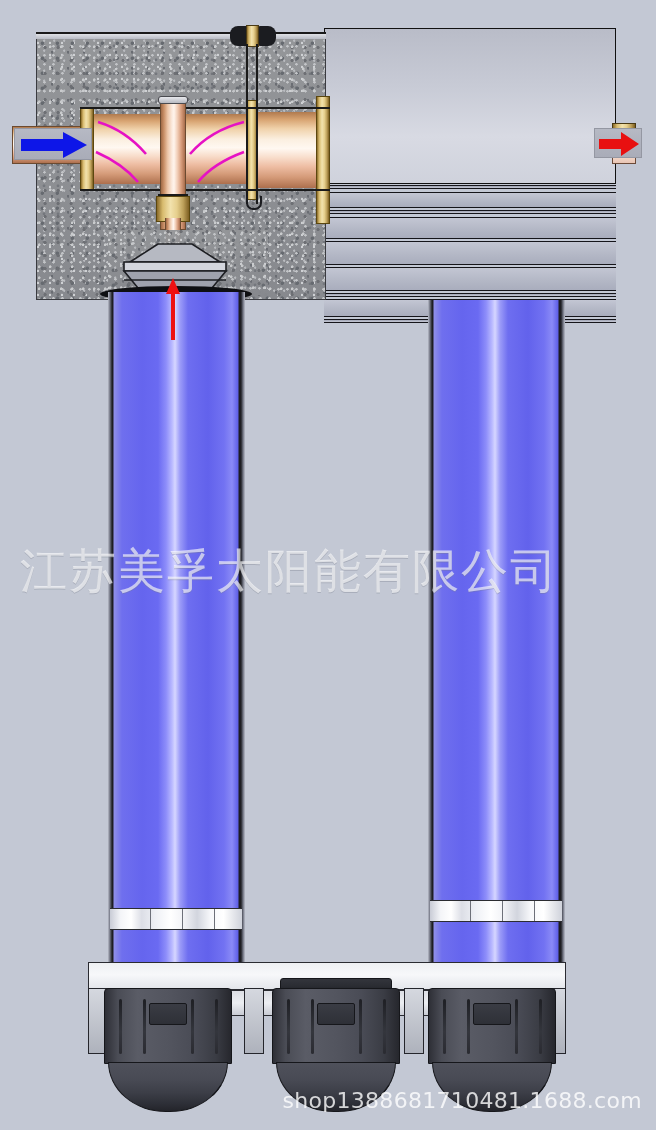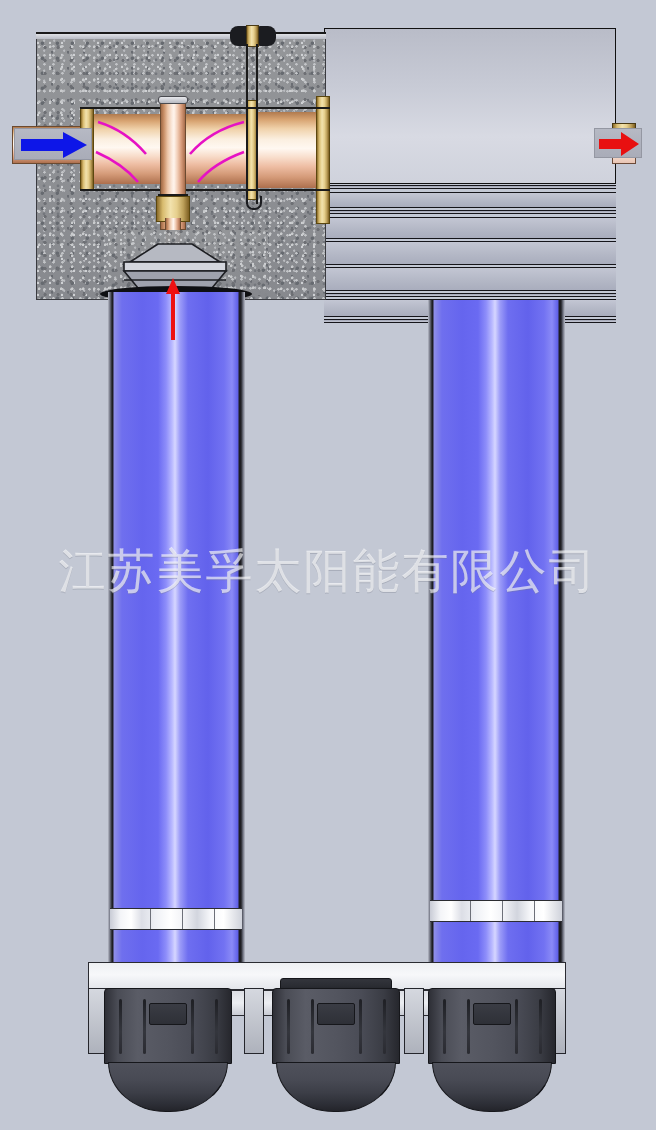--- a/index.html
+++ b/index.html
@@ -115,21 +115,21 @@
   .rail-low{background:linear-gradient(180deg,#dcdee4 0%,#eceef2 50%,#c9ccd4 100%);
             border:1px solid #2a2b31;box-sizing:border-box;}
   .rail-bracket{background:linear-gradient(180deg,#d5d8df,#aeb2bc);
             border:1px solid #24252b;box-sizing:border-box;}
 
   
   .arrow-plate{background:linear-gradient(180deg,#b6b9c4,#a9acb8);
                border:1px solid #9497a2;box-sizing:border-box;}
 
   
-  #wm-main{left:0;top:540px;width:656px;text-align:center;
+  #wm-main{left:0;top:540px;width:559px;text-align:right;
     font-size:47px;letter-spacing:2px;color:rgba(255,255,255,.62);
     text-shadow:0 1px 0 rgba(120,125,140,.35);
     font-family:"DejaVu Sans",sans-serif;white-space:nowrap;user-select:none;}
   #wm-shop{left:0;top:1088px;width:656px;text-align:right;padding-right:14px;
     box-sizing:border-box;font-size:22px;color:rgba(255,255,255,.80);
     font-family:"DejaVu Sans",sans-serif;letter-spacing:.3px;user-select:none;}
 </style>
 </head>
 <body>
 
@@ -263,14 +263,15 @@
     <svg width="48" height="30" viewBox="0 0 48 30">
       <path d="M4,10 L26,10 L26,3 L44,15 L26,27 L26,20 L4,20 Z" fill="#e81010"></path>
     </svg>
   </div>
 
   <svg class="abs" style="left:164px;top:278px;" width="18" height="62" viewBox="0 0 18 62">
     <path d="M9,0 L16,16 L11,16 L11,62 L7,62 L7,16 L2,16 Z" fill="#ee1111"></path>
   </svg>
 
   <div id="wm-main" class="abs">江苏美孚太阳能有限公司</div>
+  <div id="wm-shop" class="abs">shop1388681710481.1688.com</div>
 
 </div>
 
 </body></html>

